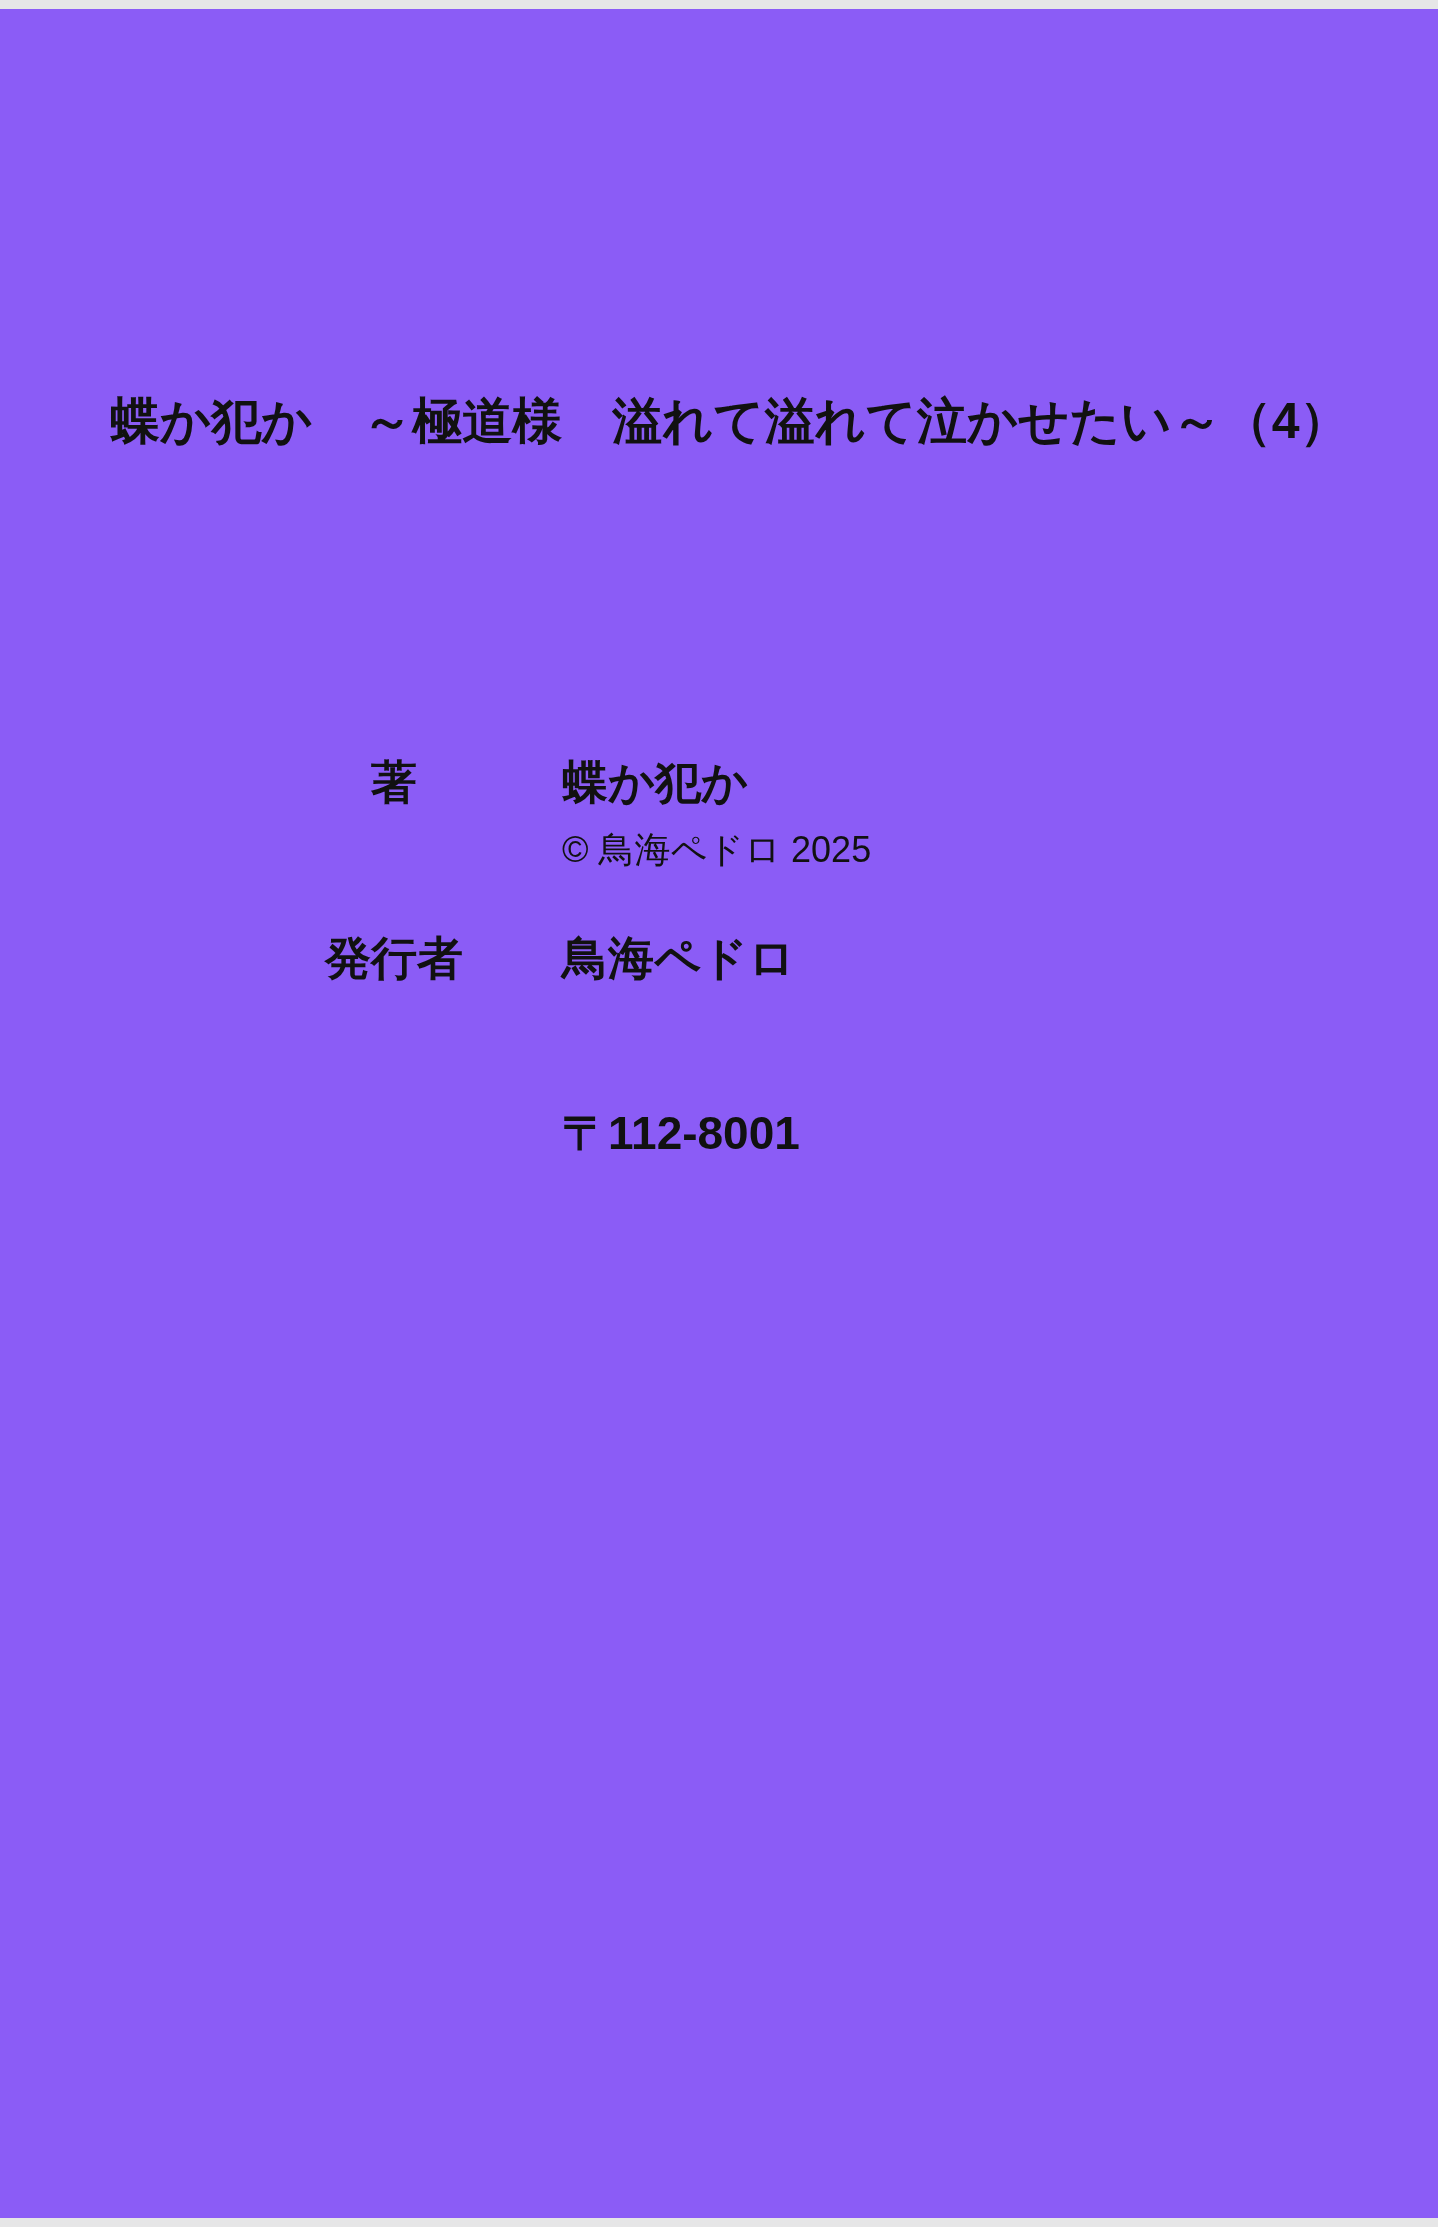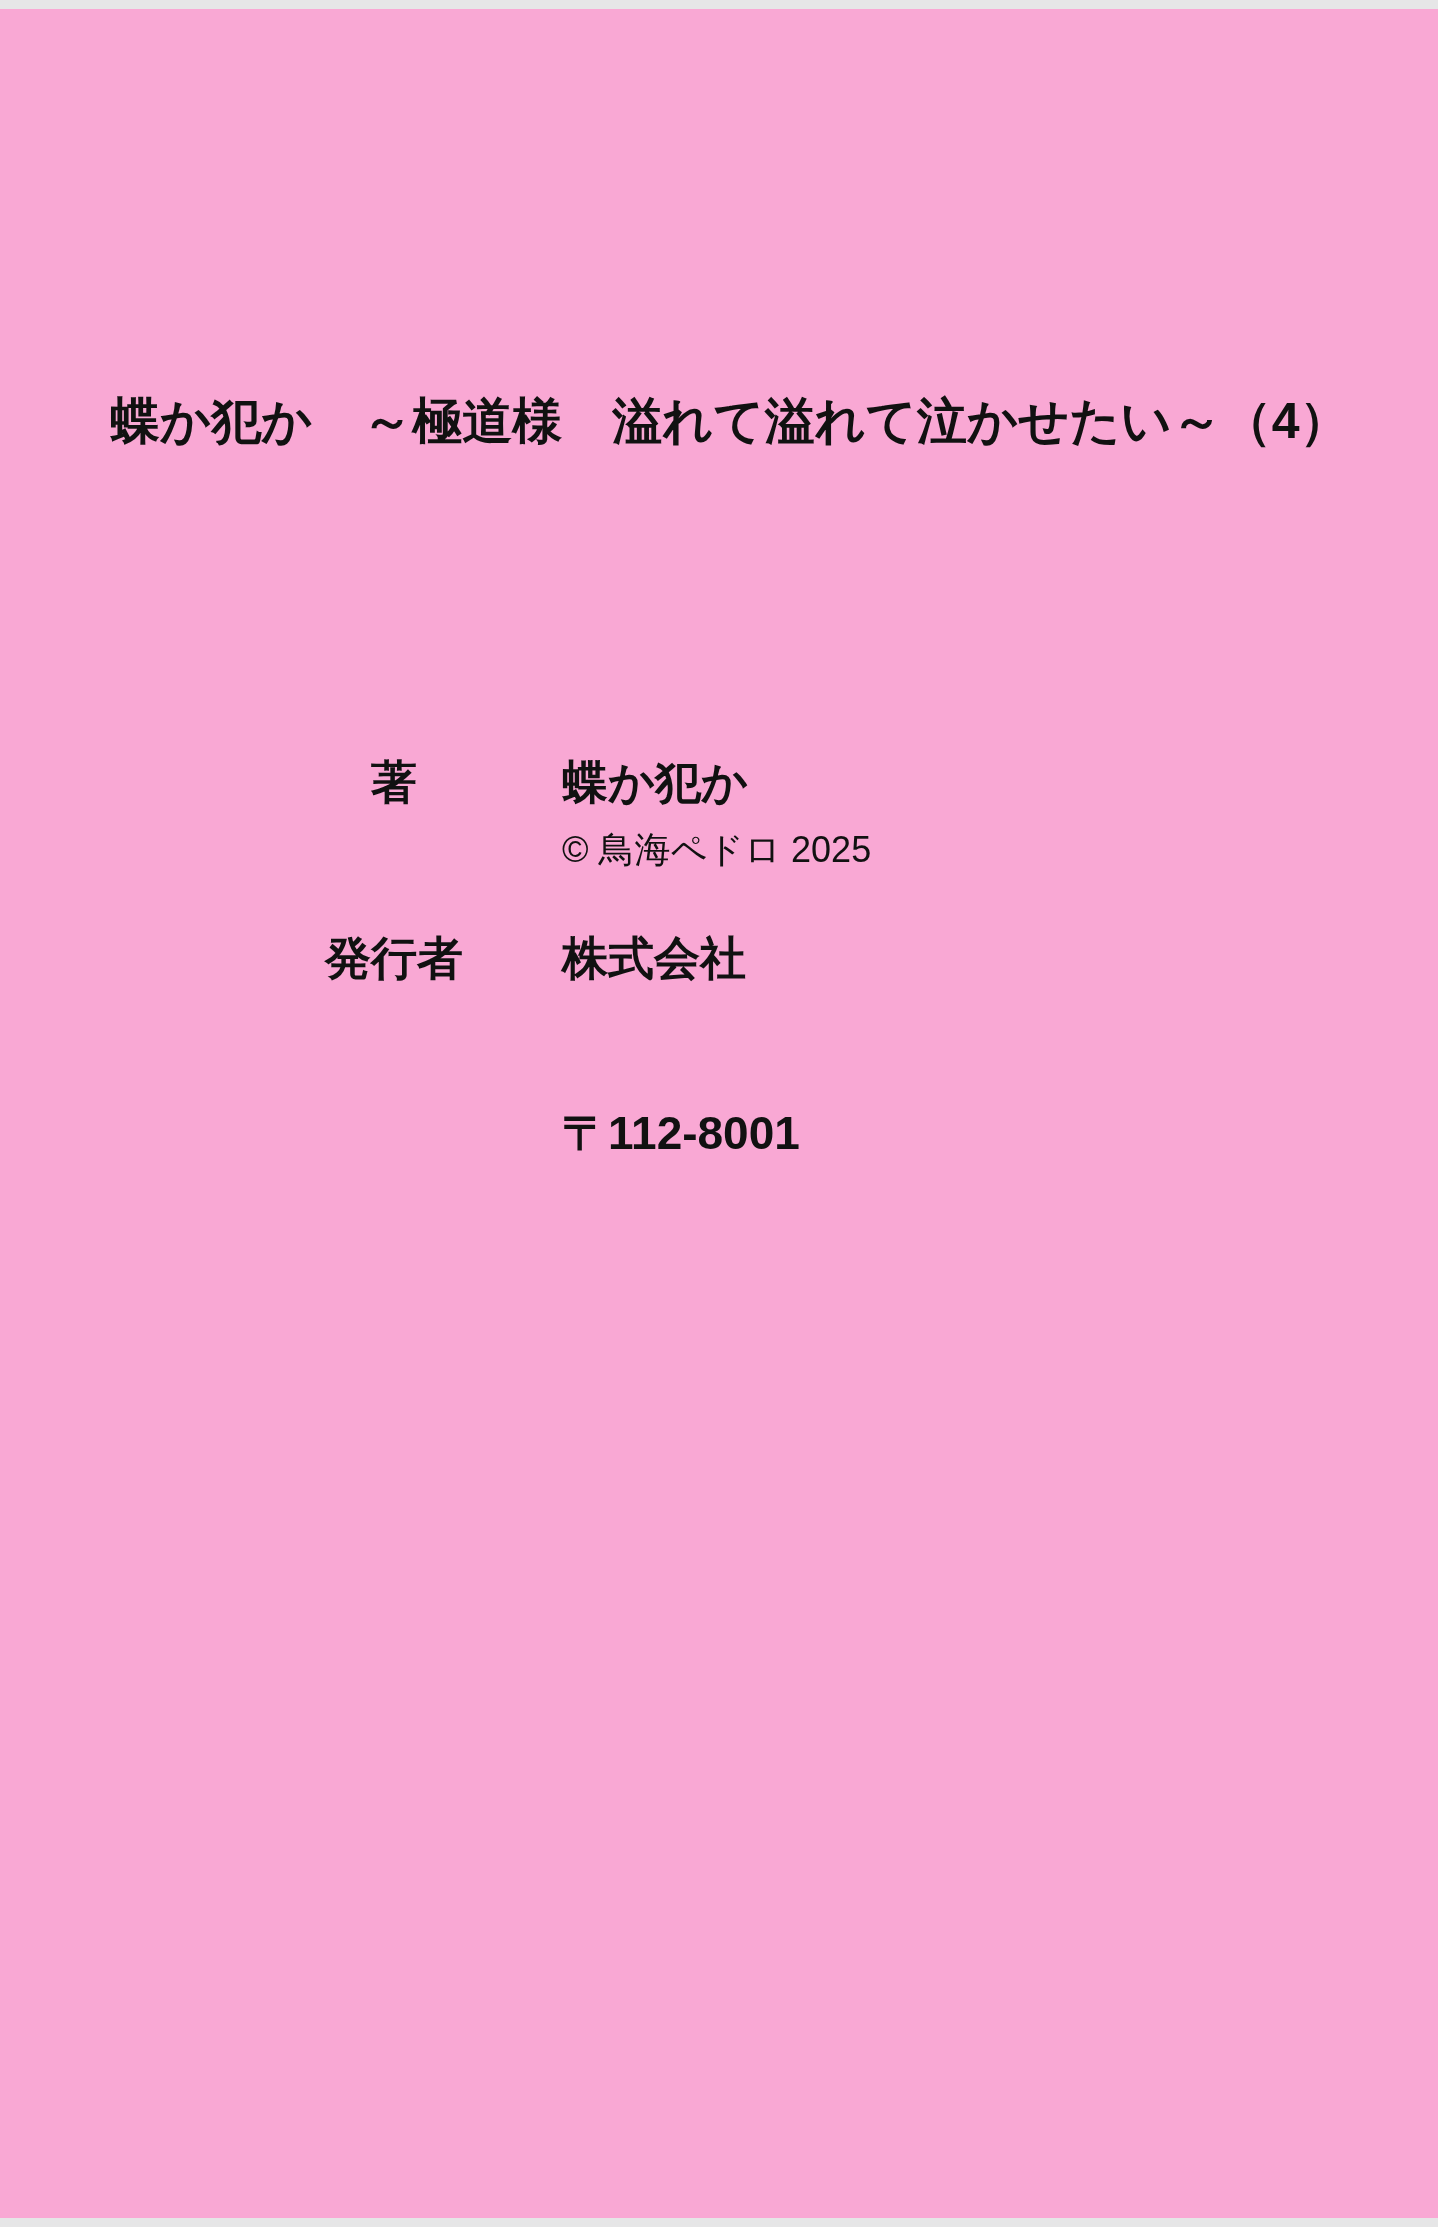--- a/index.html
+++ b/index.html
@@ -4,21 +4,21 @@
 <style>
   html, body {
     margin: 0;
     padding: 0;
     background: #ffffff;
   }
   .page {
     position: relative;
     width: 1438px;
     height: 2227px;
-    background: #f9a8d4;
+    background: #8b5cf6;
     overflow: hidden;
     font-family: "Liberation Sans", "DejaVu Sans", sans-serif;
     color: #111111;
   }
   .edge-bar {
     position: absolute;
     left: 0;
     width: 1438px;
     height: 9px;
     background: #e6e6e7;
@@ -103,21 +103,21 @@
   <div class="book-title">蝶か犯か　～極道様　溢れて溢れて泣かせたい～（4）</div>
 
 
   <div class="colophon-row row-author">
     <span class="row-label">著</span><span class="row-value">蝶か犯か</span>
   </div>
 
   <div class="copyright-line">© 鳥海ペドロ 2025</div>
 
   <div class="colophon-row row-pub-person">
-    <span class="row-label">発行者</span><span class="row-value">株式会社</span>
+    <span class="row-label">発行者</span><span class="row-value">鳥海ペドロ</span>
   </div>
 
 
   <div class="postal-code">〒112-8001</div>
 
 
   <div class="edge-bar bottom"></div>
 
 </div>
 

